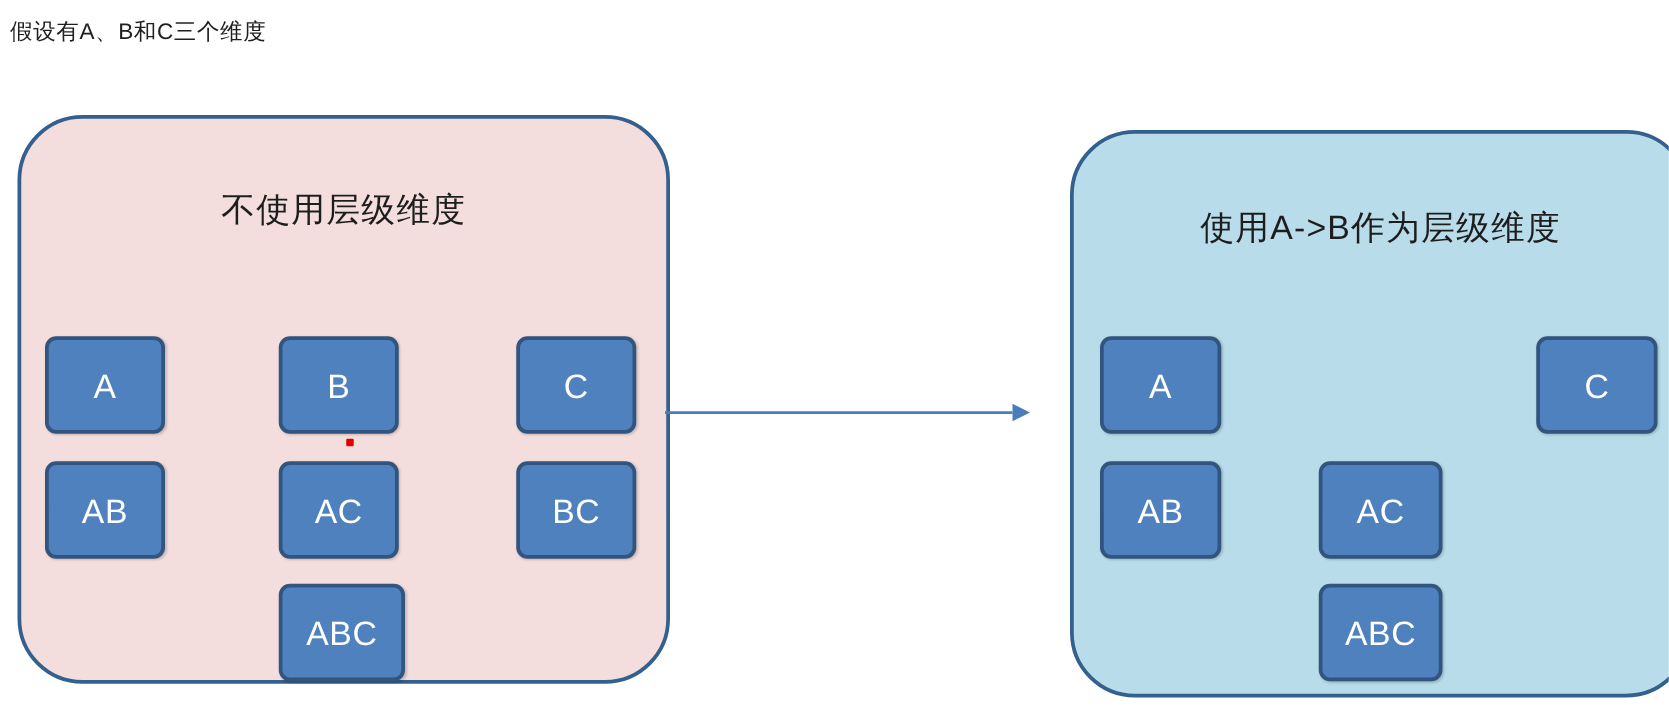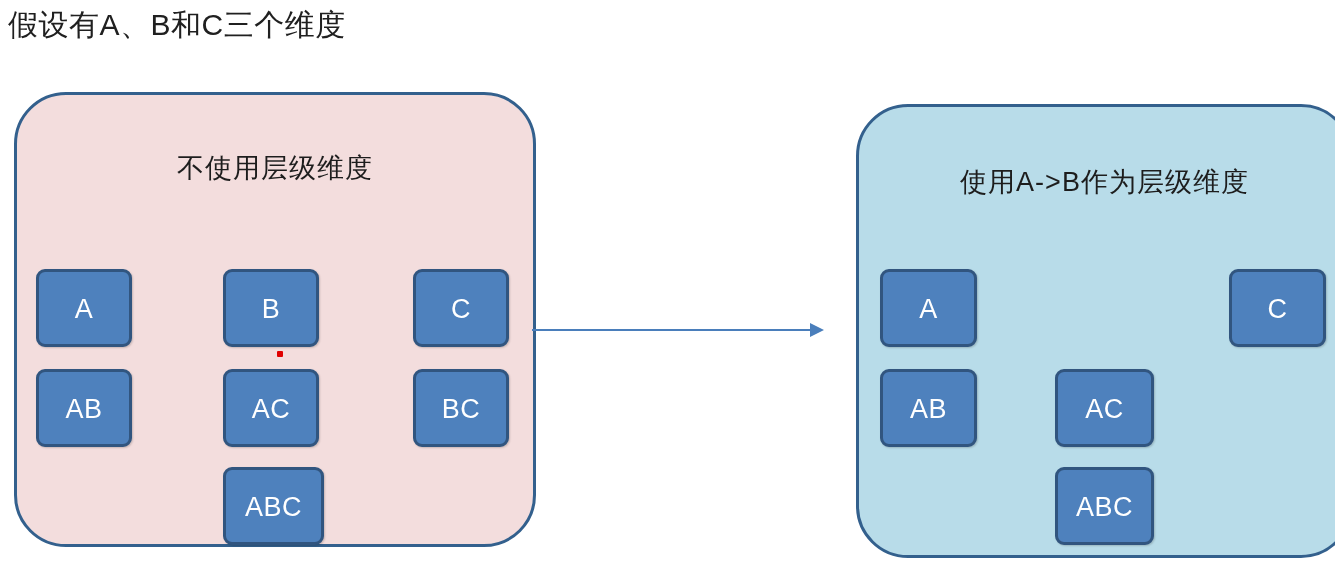--- a/index.html
+++ b/index.html
@@ -13,21 +13,21 @@
     position: relative;
     overflow: hidden;
     font-family: "Liberation Sans", "DejaVu Sans", sans-serif;
     color: #1a1a1a;
   }
 
   #caption {
     position: absolute;
     left: 8px;
     top: 8px;
-    font-size: 30px;
+    font-size: 18px;
     line-height: 34px;
     letter-spacing: 0.5px;
     color: #202020;
     white-space: nowrap;
   }
 
   .panel {
     position: absolute;
     box-sizing: border-box;
     border: 3px solid #33608d;

